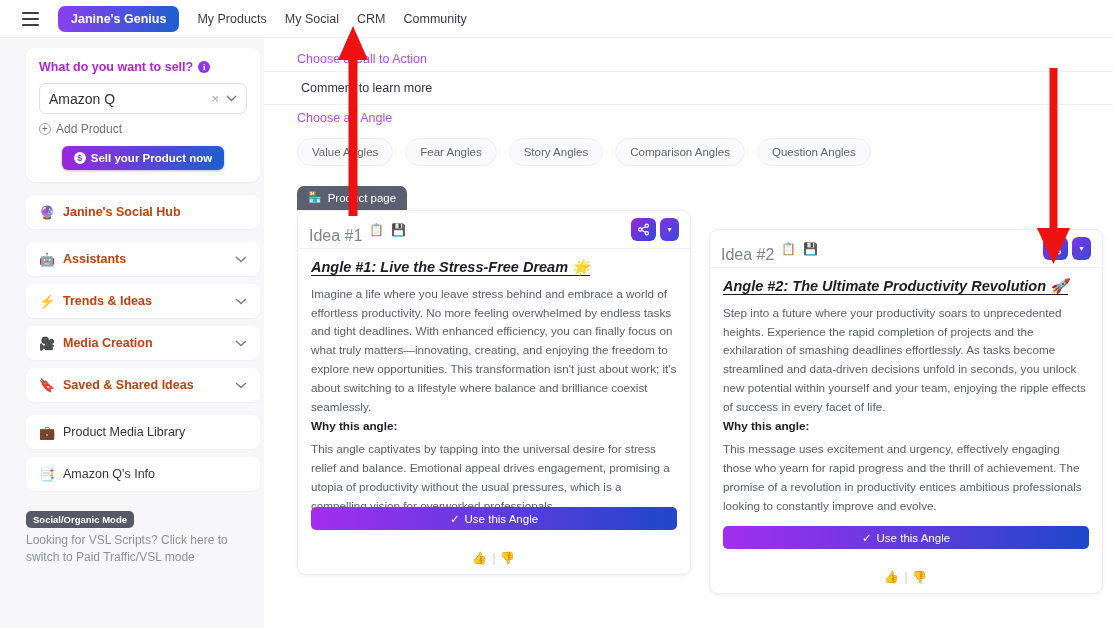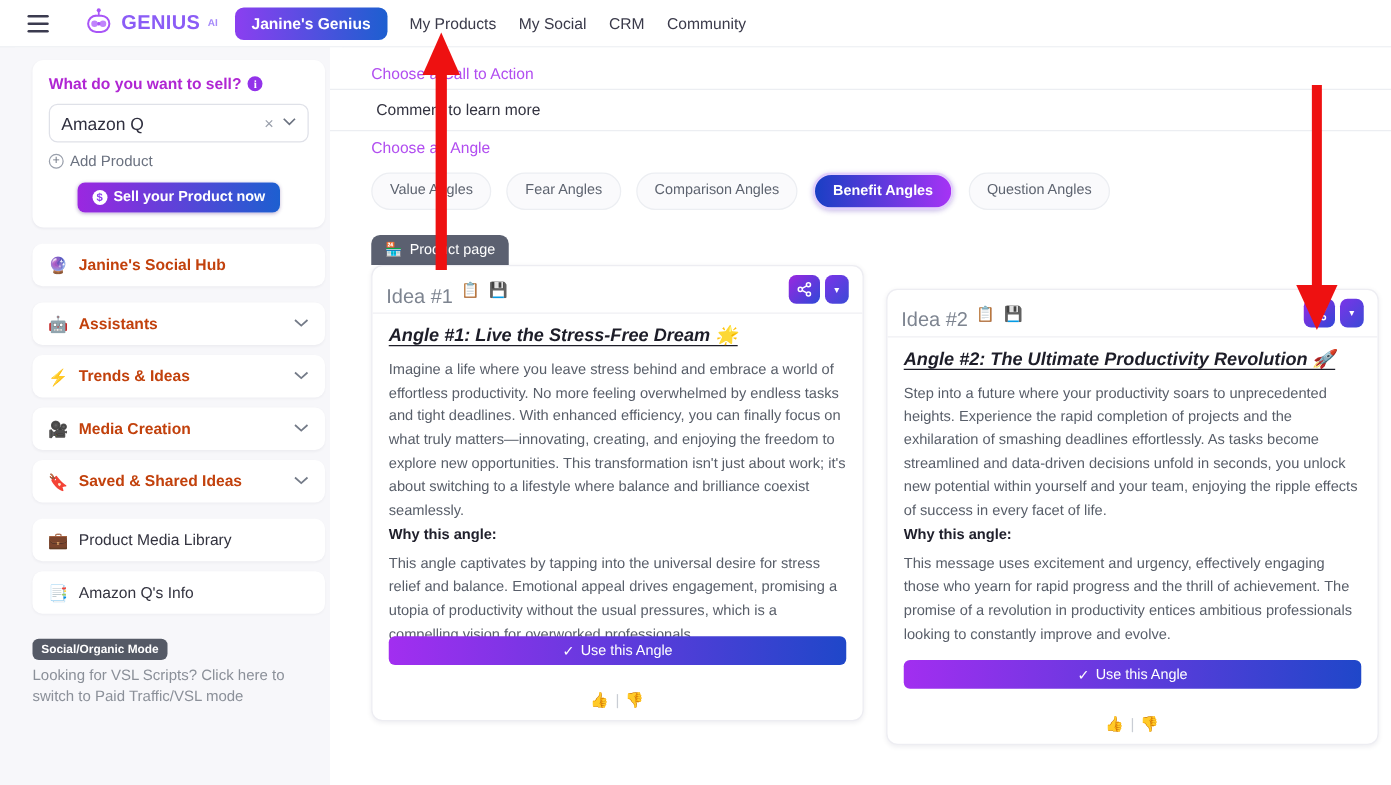--- a/index.html
+++ b/index.html
@@ -154,34 +154,20 @@
 <body>
 
 <div class="app">
 
   <div class="topbar">
     <div class="hamburger">
       <i></i>
         <i></i>
         <i></i>
     </div>
-    <div class="brand">
-      <span class="brand-logo">
-        <svg width="26" height="26" viewBox="0 0 26 26">
-          <line x1="13" y1="2" x2="13" y2="6" stroke="#a855f7" stroke-width="1.4"></line>
-          <circle cx="13" cy="2.2" r="1.6" fill="#a855f7"></circle>
-          <rect x="4.5" y="6.5" width="17" height="13" rx="6.5" fill="none" stroke="#a855f7" stroke-width="1.6"></rect>
-          <circle cx="9.6" cy="13" r="2.6" fill="#c084fc"></circle>
-          <circle cx="16.4" cy="13" r="2.6" fill="#c084fc"></circle>
-          <rect x="11.8" y="11.6" width="2.4" height="2.8" rx="1" fill="#a855f7"></rect>
-        </svg>
-      </span>
-      <span class="brand-name">GENIUS</span>
-      <span class="brand-sup">AI</span>
-    </div>
     <div class="nav-pill">Janine's Genius</div>
     <div class="nav-link">My Products</div>
     <div class="nav-link">My Social</div>
     <div class="nav-link">CRM</div>
     <div class="nav-link">Community</div>
   </div>
 
   <div class="sidebar">
     <div class="card-box">
       <div class="sell-title">
@@ -267,22 +253,22 @@
   <div class="main">
     <div class="sec-label">Choose a Call to Action</div>
     <div class="cta-bar">
       <span>Comment to learn more</span>
     </div>
     <div class="sec-label" style="padding-top:6px">Choose an Angle</div>
 
     <div class="chips">
       <div class="chip">Value Angles</div>
       <div class="chip">Fear Angles</div>
+      <div class="chip">Story Angles</div>
       <div class="chip">Comparison Angles</div>
-      <div class="chip active">Benefit Angles</div>
       <div class="chip">Question Angles</div>
     </div>
 
     <div class="tab-badge">
       <span style="font-size:11px">🏪</span>
       <span>Product page</span>
     </div>
 
     <div class="cards">
 

